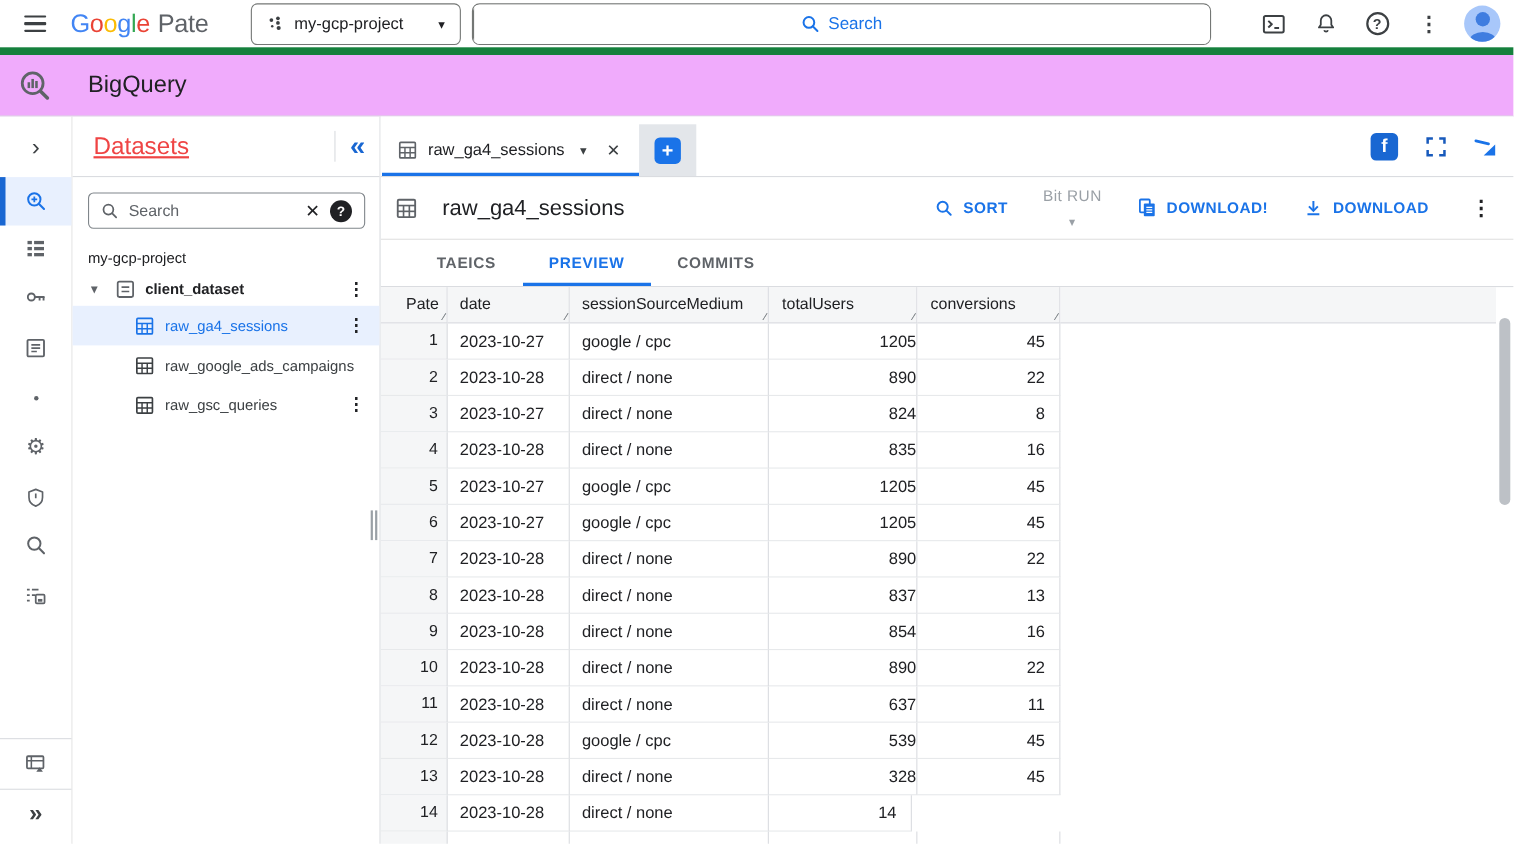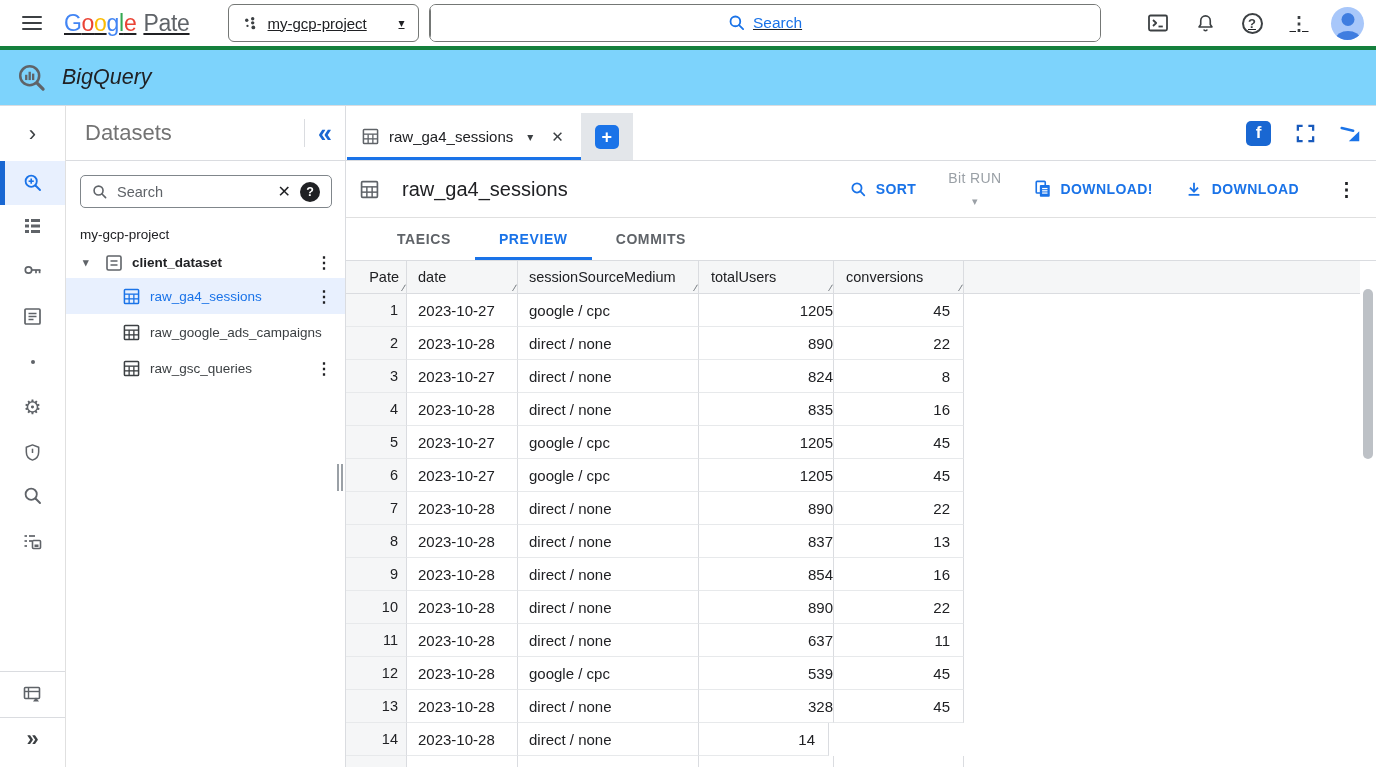--- a/index.html
+++ b/index.html
@@ -1,21 +1,21 @@
 <!DOCTYPE html>
 <html><head>
 <meta charset="utf-8">
 <style>
   * { margin:0; padding:0; box-sizing:border-box; }
   html,body { width:1376px; height:768px; overflow:hidden; background:#fff;
     font-family:"Liberation Sans", sans-serif; color:#202124; }
 
   
-  .topbar { height:50px; background:#fff; border-bottom:4px solid #15803d;
-    display:flex; align-items:center; padding:16px 12px; position:relative;text-decoration:underline; }
+  .topbar { height:50px; background:#fff; border-bottom:7px solid #15803d;
+    display:flex; align-items:center; padding:16px 12px; position:relative; }
   .hamburger { width:40px; height:40px; display:flex; flex-direction:column;
     justify-content:center; gap:4px; padding:0 10px; cursor:pointer; }
   .hamburger div { height:2.2px; background:#3c4043; border-radius:1px; }
   .gc-logo { display:flex; align-items:baseline; font-size:23px; margin-left:12px; letter-spacing:-0.3px; }
   .gc-logo .cloud { color:#5f6368; margin-left:7px; }
   .project-pill { height:38px; min-width:191px; border:1px solid #747775; border-radius:6px;
     display:flex; align-items:center; gap:9px; padding:0 13px; margin-left:38px; font-size:15px; cursor:pointer; background:#fff; }
   .pill-caret { font-size:12px; color:#202124; margin-left:auto; }
   .searchwrap { height:38px; width:672px; margin-left:10px; display:flex;
     border:1px solid #747775; border-radius:7px; overflow:hidden; }
@@ -31,22 +31,22 @@
     display:flex; align-items:center; justify-content:center; font-size:13px; font-weight:bold; color:#3c4043; }
   .kebab-glyph { font-size:19px; color:#3c4043; font-weight:bold; }
   .avatar { width:33px; height:33px; border-radius:50%; background:#a8c7fa; overflow:hidden;
     position:relative; cursor:pointer; margin-left:4px; }
   .avatar .head { position:absolute; top:6px; left:50%; transform:translateX(-50%);
     width:13px; height:13px; border-radius:50%; background:#3f7de0; }
   .avatar .body { position:absolute; bottom:-7px; left:50%; transform:translateX(-50%);
     width:24px; height:16px; border-radius:50%; background:#3f7de0; }
 
   
-  .productbar { height:56px; background:#7dd3fc; border-bottom:1px solid #dadce0;
-    display:flex; align-items:center; padding:0 17px; gap:15px;font-style:italic; }
+  .productbar { height:56px; background:#f0abfc; border-bottom:1px solid #dadce0;
+    display:flex; align-items:center; padding:0 17px; gap:33px; }
   .pb-title { font-size:21.5px; color:#202124; }
 
   
   .shell { display:flex; height:661px; }
 
   
   .rail { width:66px; flex:none; border-right:1px solid #e0e0e0; position:relative; background:#fff; }
   .rail-item { position:absolute; left:0; width:65px; height:40px; display:flex;
     align-items:center; justify-content:center; color:#5f6368; cursor:pointer; }
   .rail-item.active { background:#e8f0fe; color:#1a73e8; height:44px; }
@@ -54,21 +54,21 @@
     background:#1967d2; }
   .rail-divider { position:absolute; left:0; width:65px; border-top:1px solid #dadce0; }
   .glyph-chevron { font-size:22px; color:#3c4043; line-height:1; }
   .glyph-dot { width:4px; height:4px; border-radius:50%; background:#5f6368; }
   .glyph-gear { font-size:20px; color:#5f6368; line-height:1; }
 
   
   .explorer { width:280px; flex:none; border-right:1px solid #dadce0; background:#fff; position:relative; }
   .exp-header { height:55px; display:flex; align-items:center; padding:0 13px 0 19px;
     border-bottom:1px solid #dadce0; }
-  .exp-title { font-size:22px; color:#737373; flex:1; }
+  .exp-title { font-size:22px; color:#ef4444; flex:1;text-decoration:underline; }
   .exp-vdiv { width:1px; height:28px; background:#dadce0; margin-right:13px; }
   .collapse-glyph { color:#1967d2; font-size:25px; font-weight:bold; line-height:1; cursor:pointer; }
   .exp-search { margin:14px 13px 0 14px; height:33px; border:1px solid #80868b; border-radius:5px;
     display:flex; align-items:center; padding:0 11px; gap:9px; }
   .exp-search input { flex:1; border:none; outline:none; font-size:14.5px; min-width:0;
     color:#202124; font-family:"Liberation Sans",sans-serif; }
   .exp-search input::placeholder { color:#5f6368; }
   .x-glyph { font-size:16px; color:#202124; cursor:pointer; }
   .help-dot { width:20px; height:20px; border-radius:50%; background:#202124; color:#fff;
     font-size:12.5px; font-weight:bold; display:flex; align-items:center; justify-content:center; cursor:pointer; }

